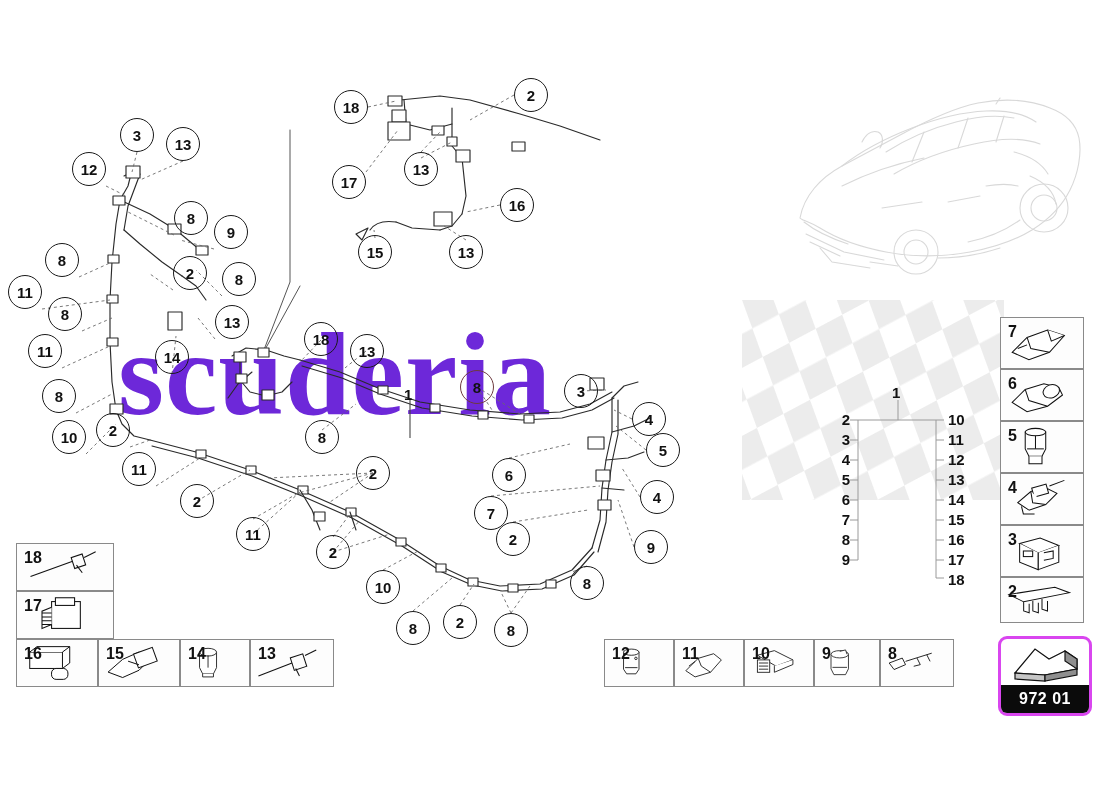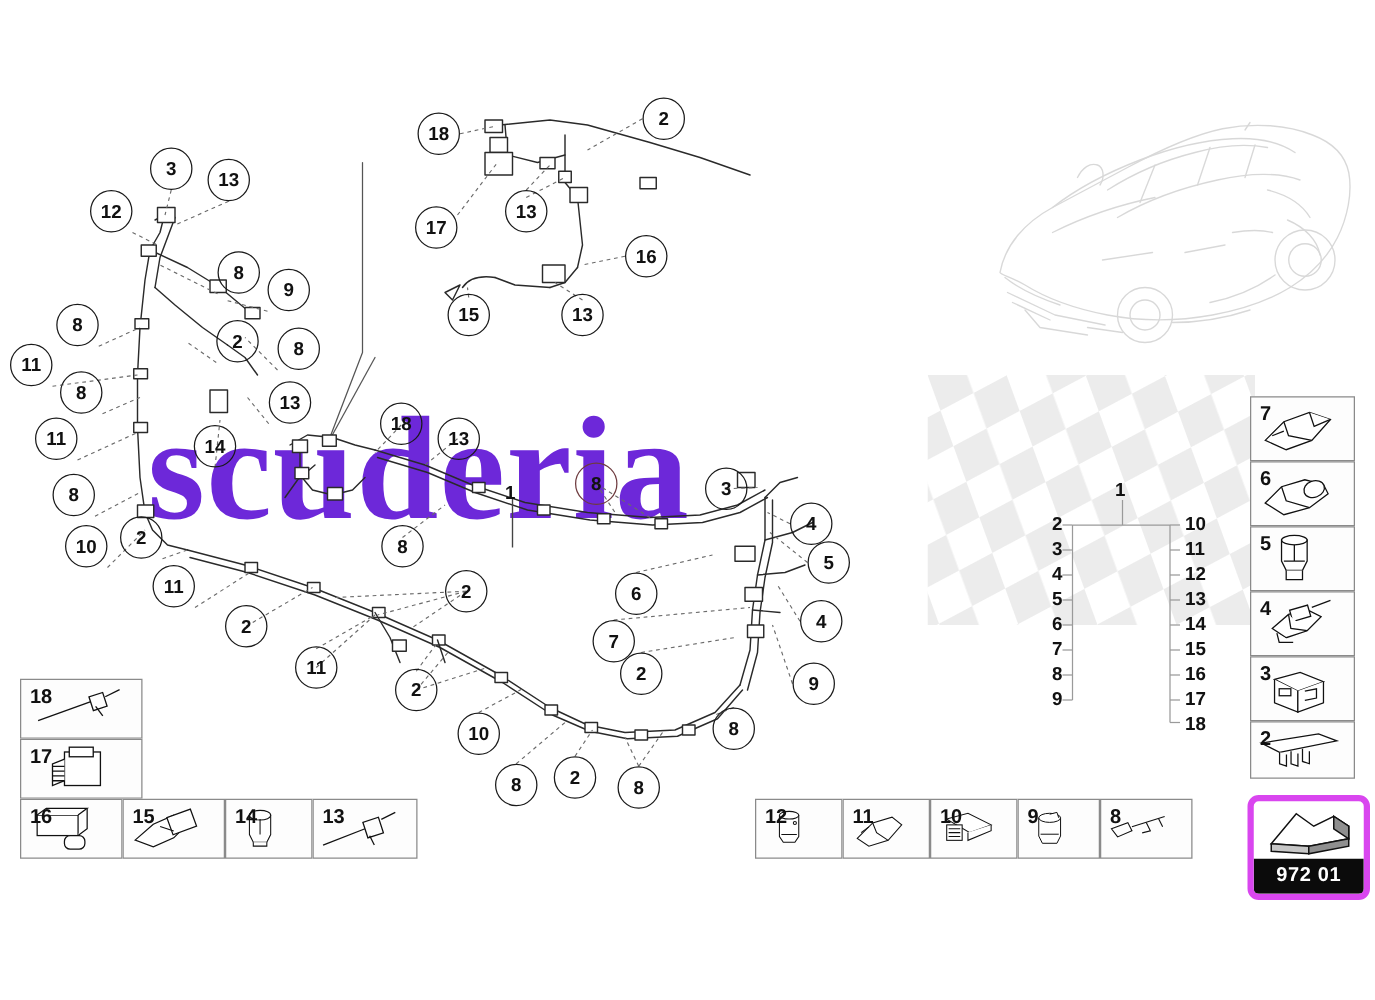--- a/index.html
+++ b/index.html
@@ -31,21 +31,21 @@
   
   .plain{position:absolute;font-size:15px;font-weight:700;color:#111;}
 
   
   .lbox{position:absolute;border:1px solid #8a8a8a;background:#fdfdfd;box-sizing:border-box;}
   .lbox .num{position:absolute;left:7px;top:5px;font-size:16px;font-weight:700;color:#111;}
   .lbox svg{position:absolute;inset:0;width:100%;height:100%;}
 
   
   .badge{position:absolute;left:998px;top:636px;width:88px;height:74px;
-         border:5px solid #d946ef;border-radius:9px;background:#fff;overflow:hidden;}
+         border:3px solid #d946ef;border-radius:9px;background:#fff;overflow:hidden;}
   .badge .art{height:46px;position:relative;}
   .badge .bar{position:absolute;left:0;right:0;bottom:0;height:28px;background:#0b0b0b;
               color:#fff;font-size:16px;font-weight:700;letter-spacing:.5px;
               display:flex;align-items:center;justify-content:center;}
 
   
   .idx{position:absolute;left:836px;top:392px;width:150px;height:186px;
        font-size:15px;font-weight:700;color:#111;}
   .idx .col{position:absolute;top:0;}
   .idx .cl{left:0;}  .idx .cr{left:86px;}

